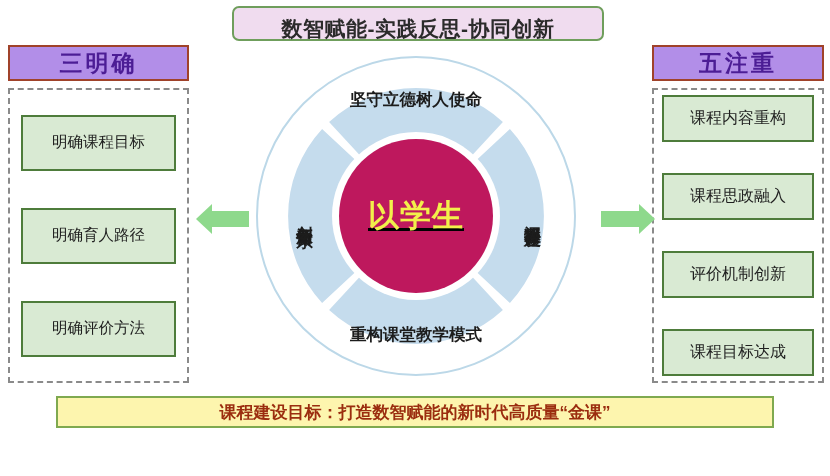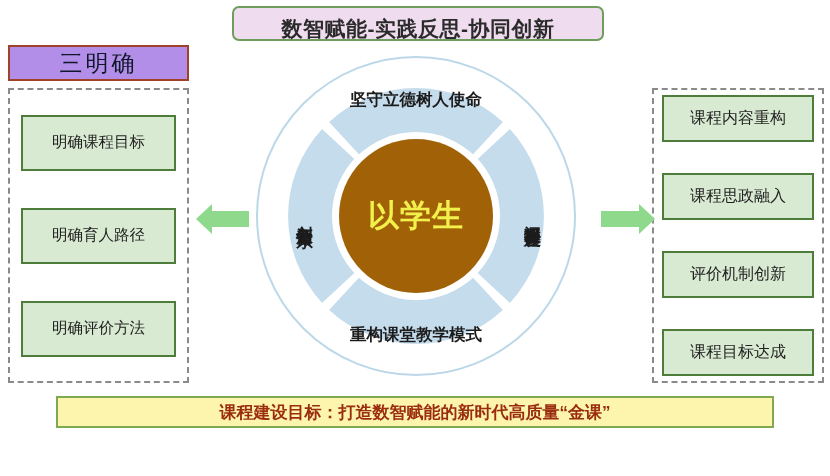--- a/index.html
+++ b/index.html
@@ -47,22 +47,22 @@
     height: 36px;
     background: #b28ee8;
     border: 2px solid #a0422a;
     box-sizing: border-box;
     display: flex;
     align-items: center;
     justify-content: center;
   }
   .panel-header-text {
     font-size: 23px;
-    font-weight: normal;
-    color: #0f172a;
+    font-weight: bold;
+    color: #4c1d95;
     letter-spacing: 3px;
   }
   #header-left  { left: 8px;  top: 45px; width: 181px; }
   #header-right { left: 652px; top: 45px; width: 172px; }
 
   
   .dashed-box {
     position: absolute;
     border: 2px dashed #8a8a8a;
     box-sizing: border-box;
@@ -150,25 +150,26 @@
     left: 76px; top: 76px;
     width: 168px; height: 168px;
     border-radius: 50%;
     background: #ffffff;
   }
   #inner-circle {
     position: absolute;
     left: 83px; top: 83px;
     width: 154px; height: 154px;
     border-radius: 50%;
-    background: #a16207;
+    background: #be185d;
     display: flex;
     flex-direction: column;
     align-items: center;
     justify-content: center;
+    text-decoration: underline;
   }
   .center-line {
     font-size: 31px;
     font-weight: bold;
     color: #f2f04a;
     line-height: 1.18;
     letter-spacing: 1px;
   }
 
   .seg-label {
@@ -224,20 +225,23 @@
 
   <div class="panel-header" id="header-left">
     <span class="panel-header-text">三明确</span>
   </div>
   <div class="dashed-box" id="list-left">
     <div class="item-box">明确课程目标</div>
     <div class="item-box">明确育人路径</div>
     <div class="item-box">明确评价方法</div>
   </div>
 
+  <div class="panel-header" id="header-right">
+    <span class="panel-header-text">五注重</span>
+  </div>
   <div class="dashed-box" id="list-right">
     <div class="item-box">课程内容重构</div>
     <div class="item-box">课程思政融入</div>
     <div class="item-box">评价机制创新</div>
     <div class="item-box">课程目标达成</div>
   </div>
 
   <div class="arrow" id="arrow-left">
     <div class="arrow-shaft"></div>
     <div class="arrow-head"></div>

